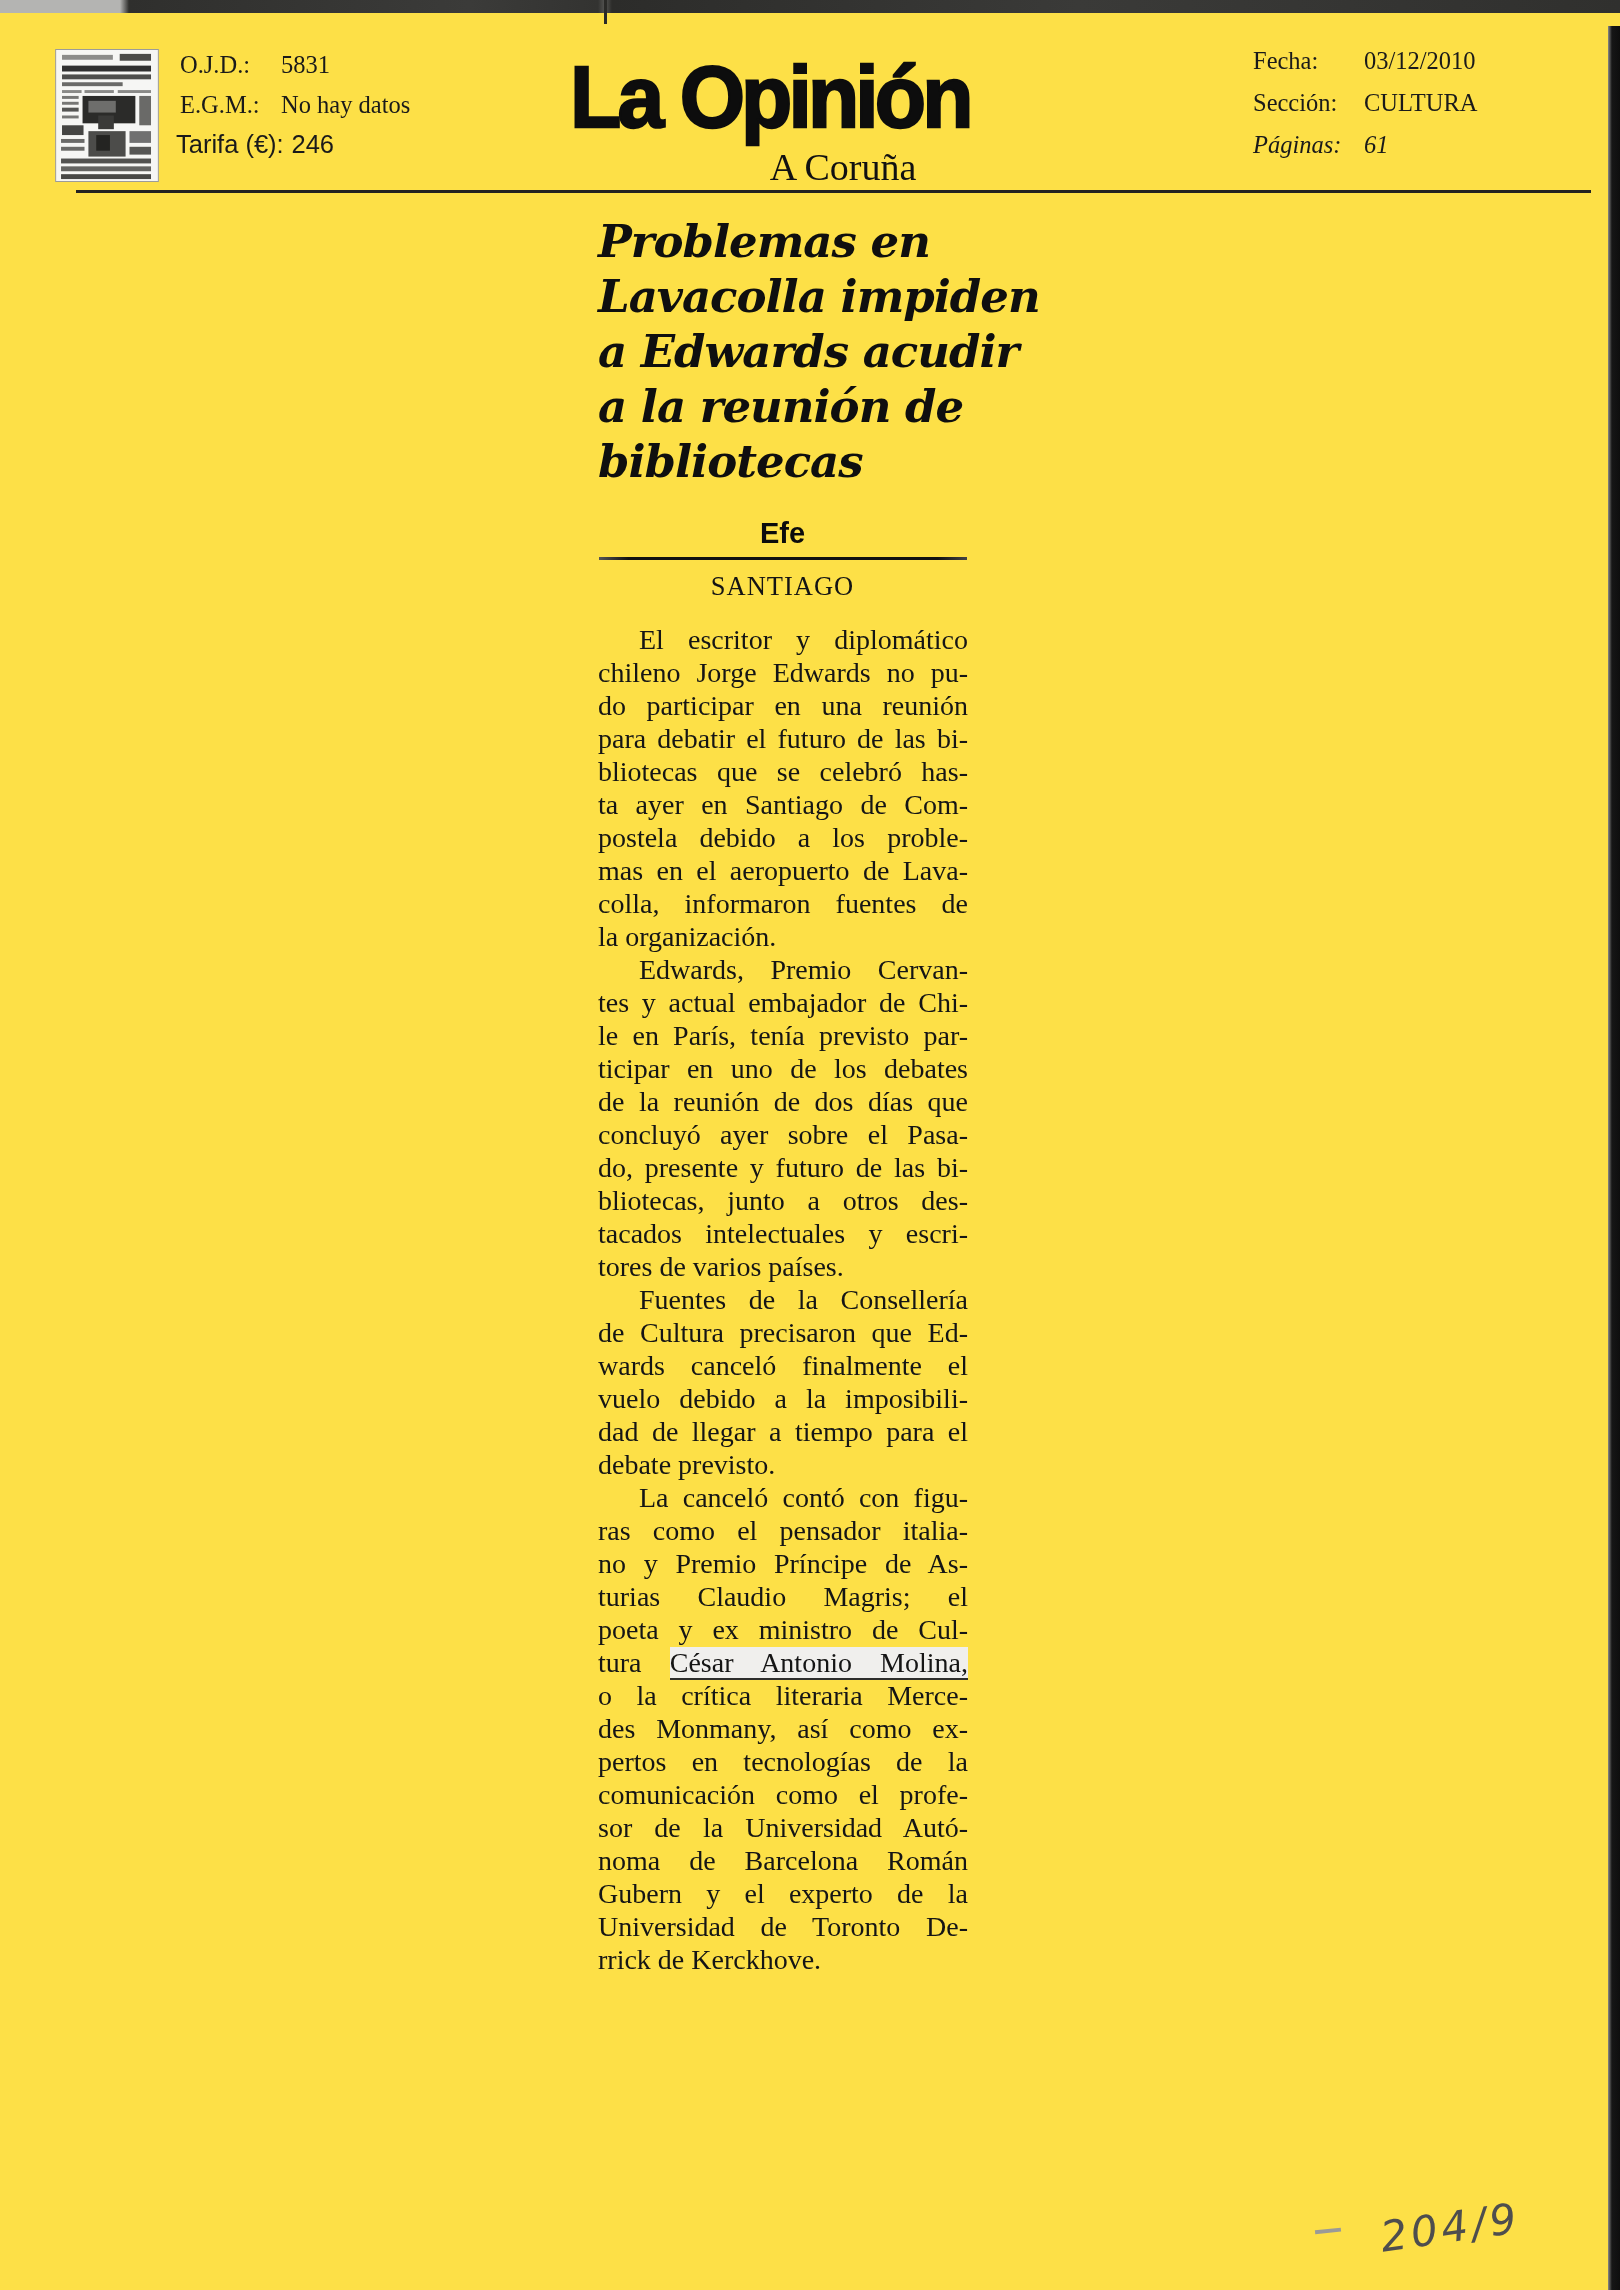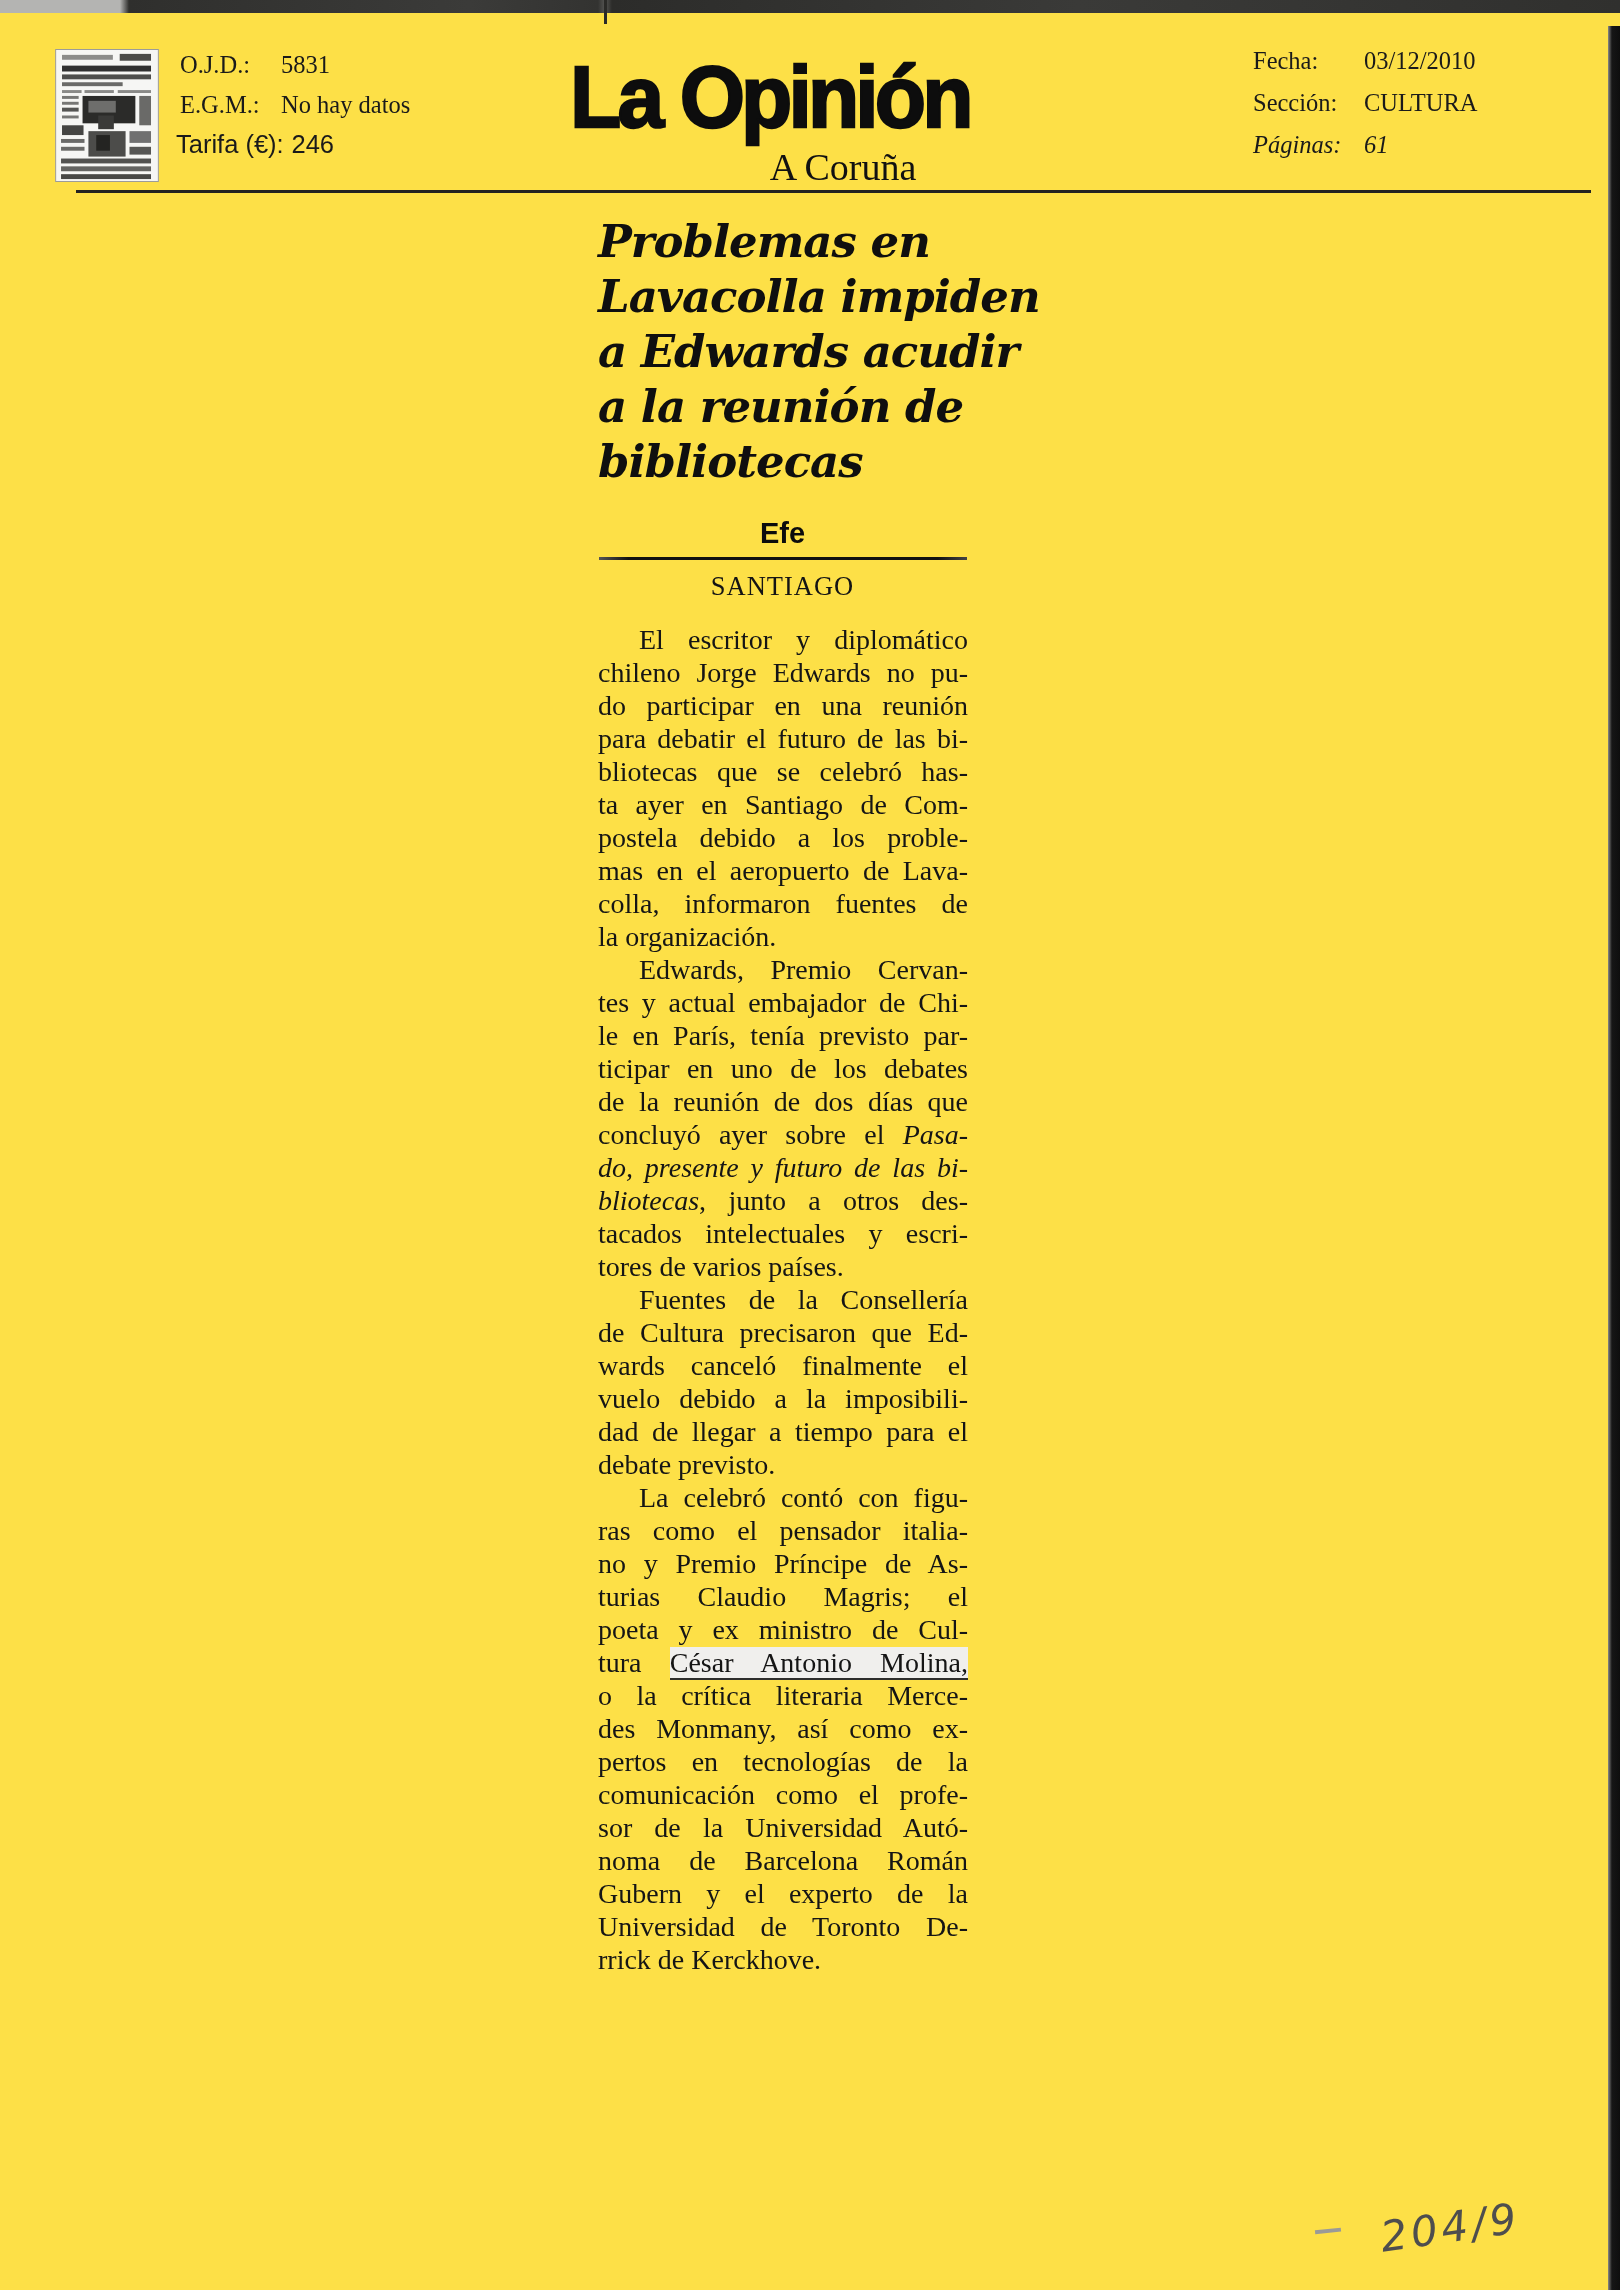--- a/index.html
+++ b/index.html
@@ -42,21 +42,21 @@
   .byline-rule{position:absolute;left:599px;top:557px;width:368px;height:2.9px;
     background:linear-gradient(90deg,#555 0,#111 8%,#111 92%,#444 100%);}
   .dateline{position:absolute;left:598px;top:571px;width:369px;text-align:center;
     font-size:26.5px;letter-spacing:1px;color:#141414;}
 
   .article-body{position:absolute;left:598px;top:624px;width:370px;}
   .line{height:33px;font-size:28px;line-height:32px;text-align:justify;text-align-last:justify;
     color:#151515;}
   .line.end{text-align-last:left;}
   .line.indent{text-indent:41px;}
-  .seg-i{font-style:italic;}
+  .seg-i{}
   .seg-u{border-bottom:2.9px solid #2e2e2c;background:#f0efed;padding-bottom:0px;}
 
   .handwritten-note{position:absolute;left:1380px;top:2203px;font-family:"DejaVu Sans",sans-serif;
     font-style:italic;font-size:42px;color:#4e4e4e;transform:rotate(-8deg);letter-spacing:3.9px;
     white-space:nowrap;}
   .note-dash{position:absolute;left:1315px;top:2229px;width:25.5px;height:3.9px;background:#9a9a98;
     transform:rotate(-6deg);}
 </style>
 </head>
 <body>
@@ -156,21 +156,21 @@
       <div class="line"><span class="seg-i">do, presente y futuro de las bi-</span></div>
       <div class="line"><span class="seg-i">bliotecas</span><span class="seg-r">, junto a otros des-</span></div>
       <div class="line"><span class="seg-r">tacados intelectuales y escri-</span></div>
       <div class="line end"><span class="seg-r">tores de varios países.</span></div>
       <div class="line indent"><span class="seg-r">Fuentes de la Consellería</span></div>
       <div class="line"><span class="seg-r">de Cultura precisaron que Ed-</span></div>
       <div class="line"><span class="seg-r">wards canceló finalmente el</span></div>
       <div class="line"><span class="seg-r">vuelo debido a la imposibili-</span></div>
       <div class="line"><span class="seg-r">dad de llegar a tiempo para el</span></div>
       <div class="line end"><span class="seg-r">debate previsto.</span></div>
-      <div class="line indent"><span class="seg-r">La celebró contó con figu-</span></div>
+      <div class="line indent"><span class="seg-r">La canceló contó con figu-</span></div>
       <div class="line"><span class="seg-r">ras como el pensador italia-</span></div>
       <div class="line"><span class="seg-r">no y Premio Príncipe de As-</span></div>
       <div class="line"><span class="seg-r">turias Claudio Magris; el</span></div>
       <div class="line"><span class="seg-r">poeta y ex ministro de Cul-</span></div>
       <div class="line"><span class="seg-r">tura </span><span class="seg-u">César Antonio Molina,</span></div>
       <div class="line"><span class="seg-r">o la crítica literaria Merce-</span></div>
       <div class="line"><span class="seg-r">des Monmany, así como ex-</span></div>
       <div class="line"><span class="seg-r">pertos en tecnologías de la</span></div>
       <div class="line"><span class="seg-r">comunicación como el profe-</span></div>
       <div class="line"><span class="seg-r">sor de la Universidad Autó-</span></div>

